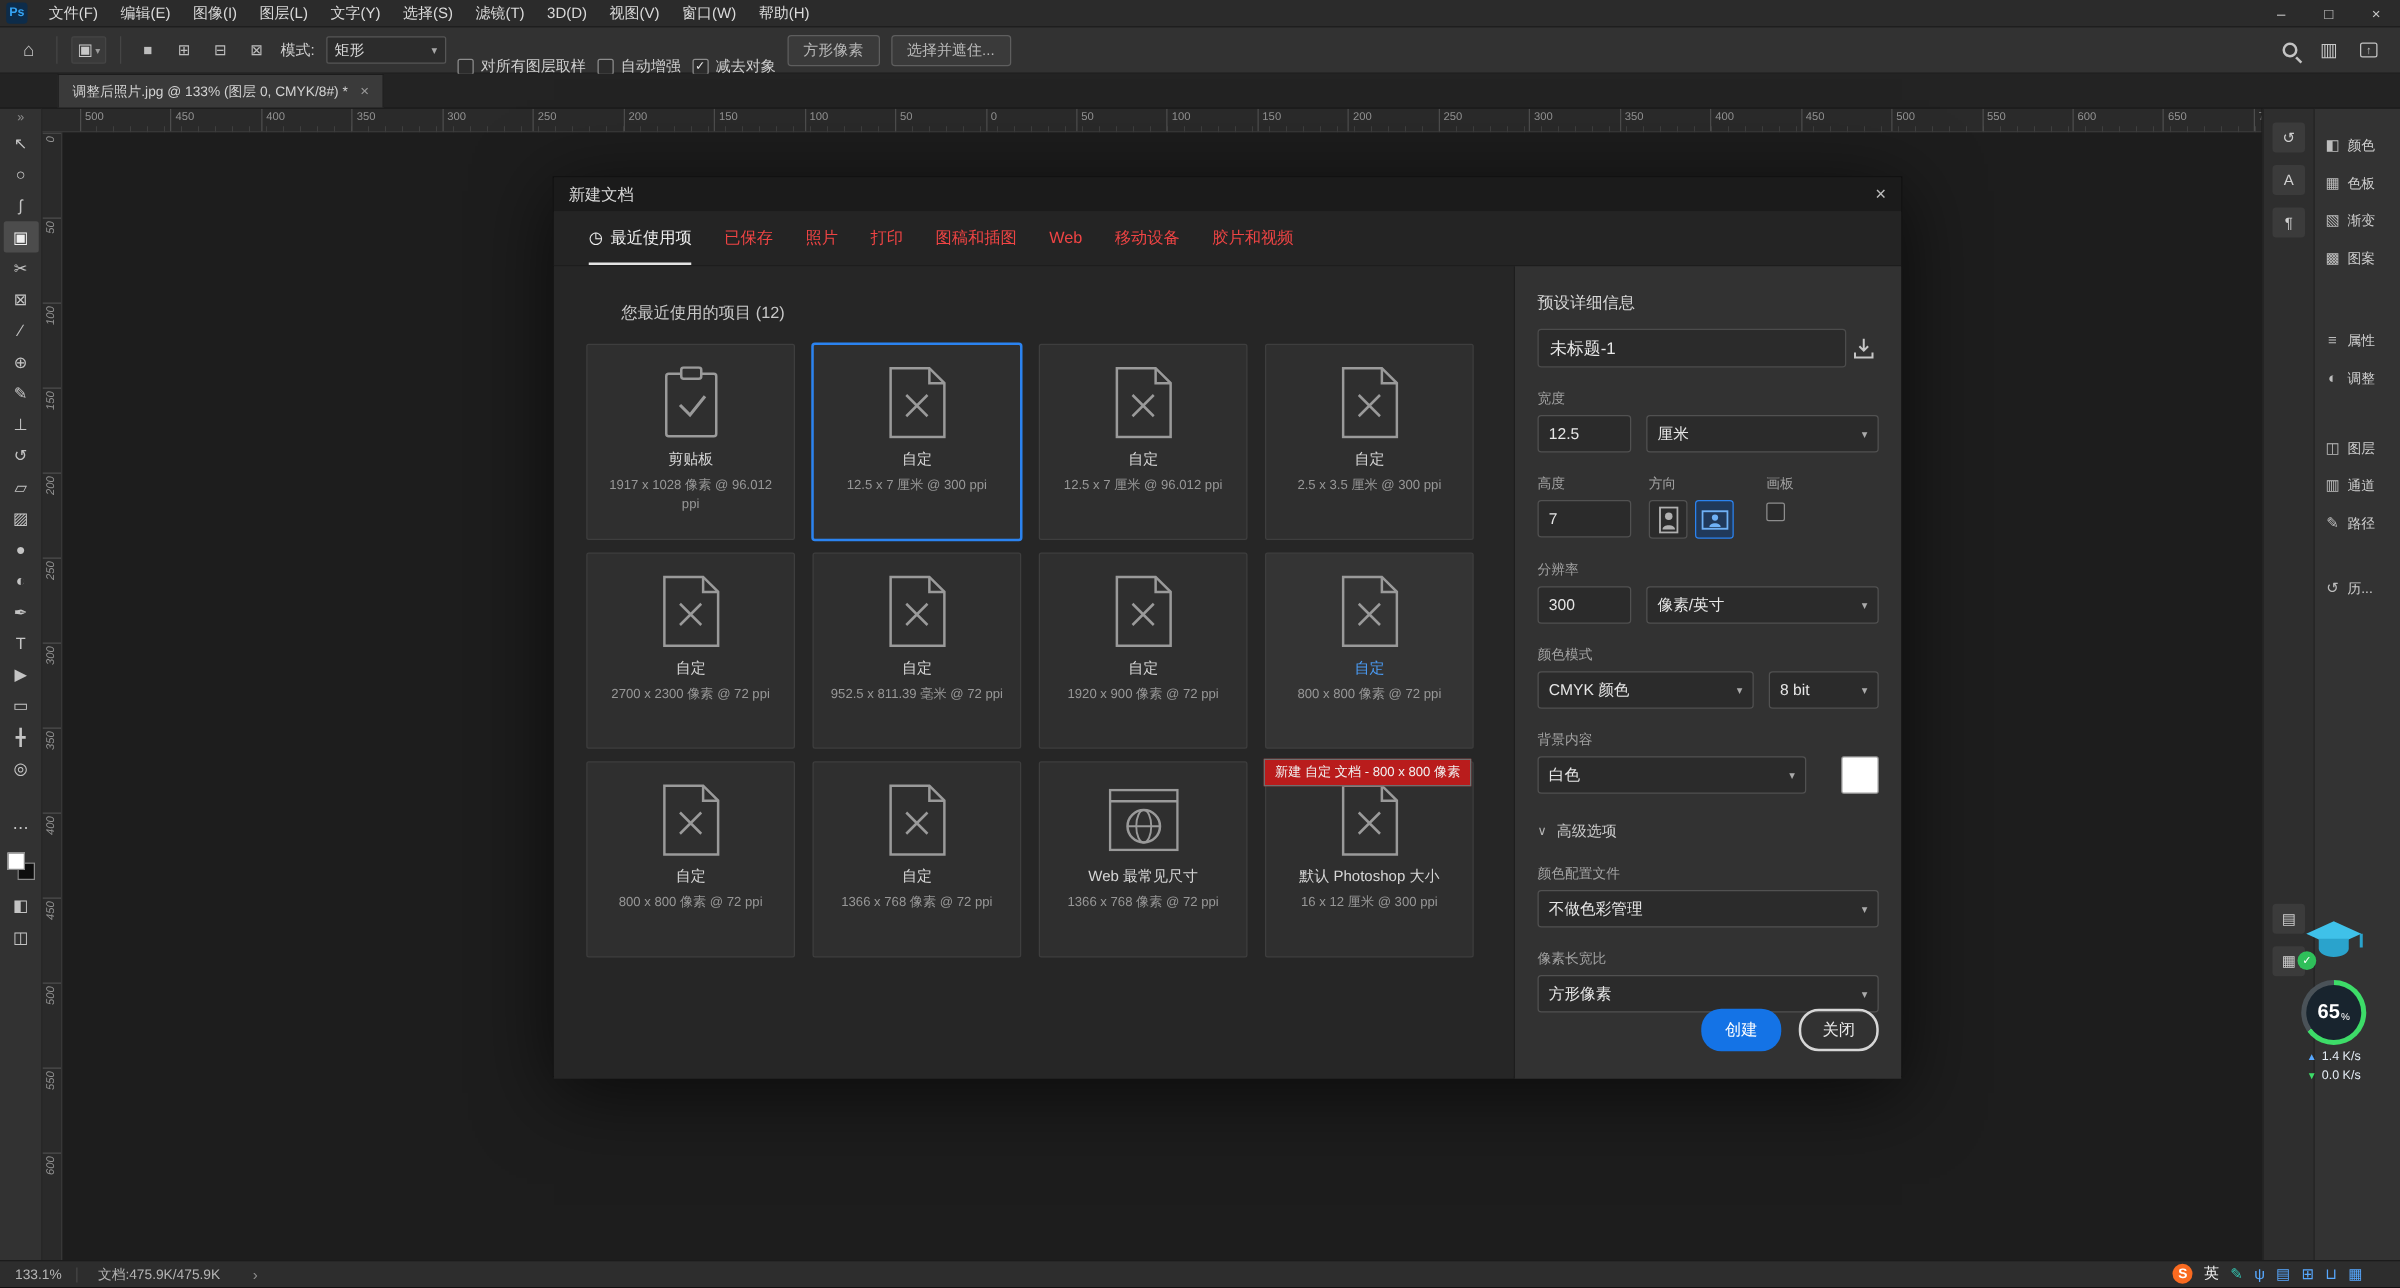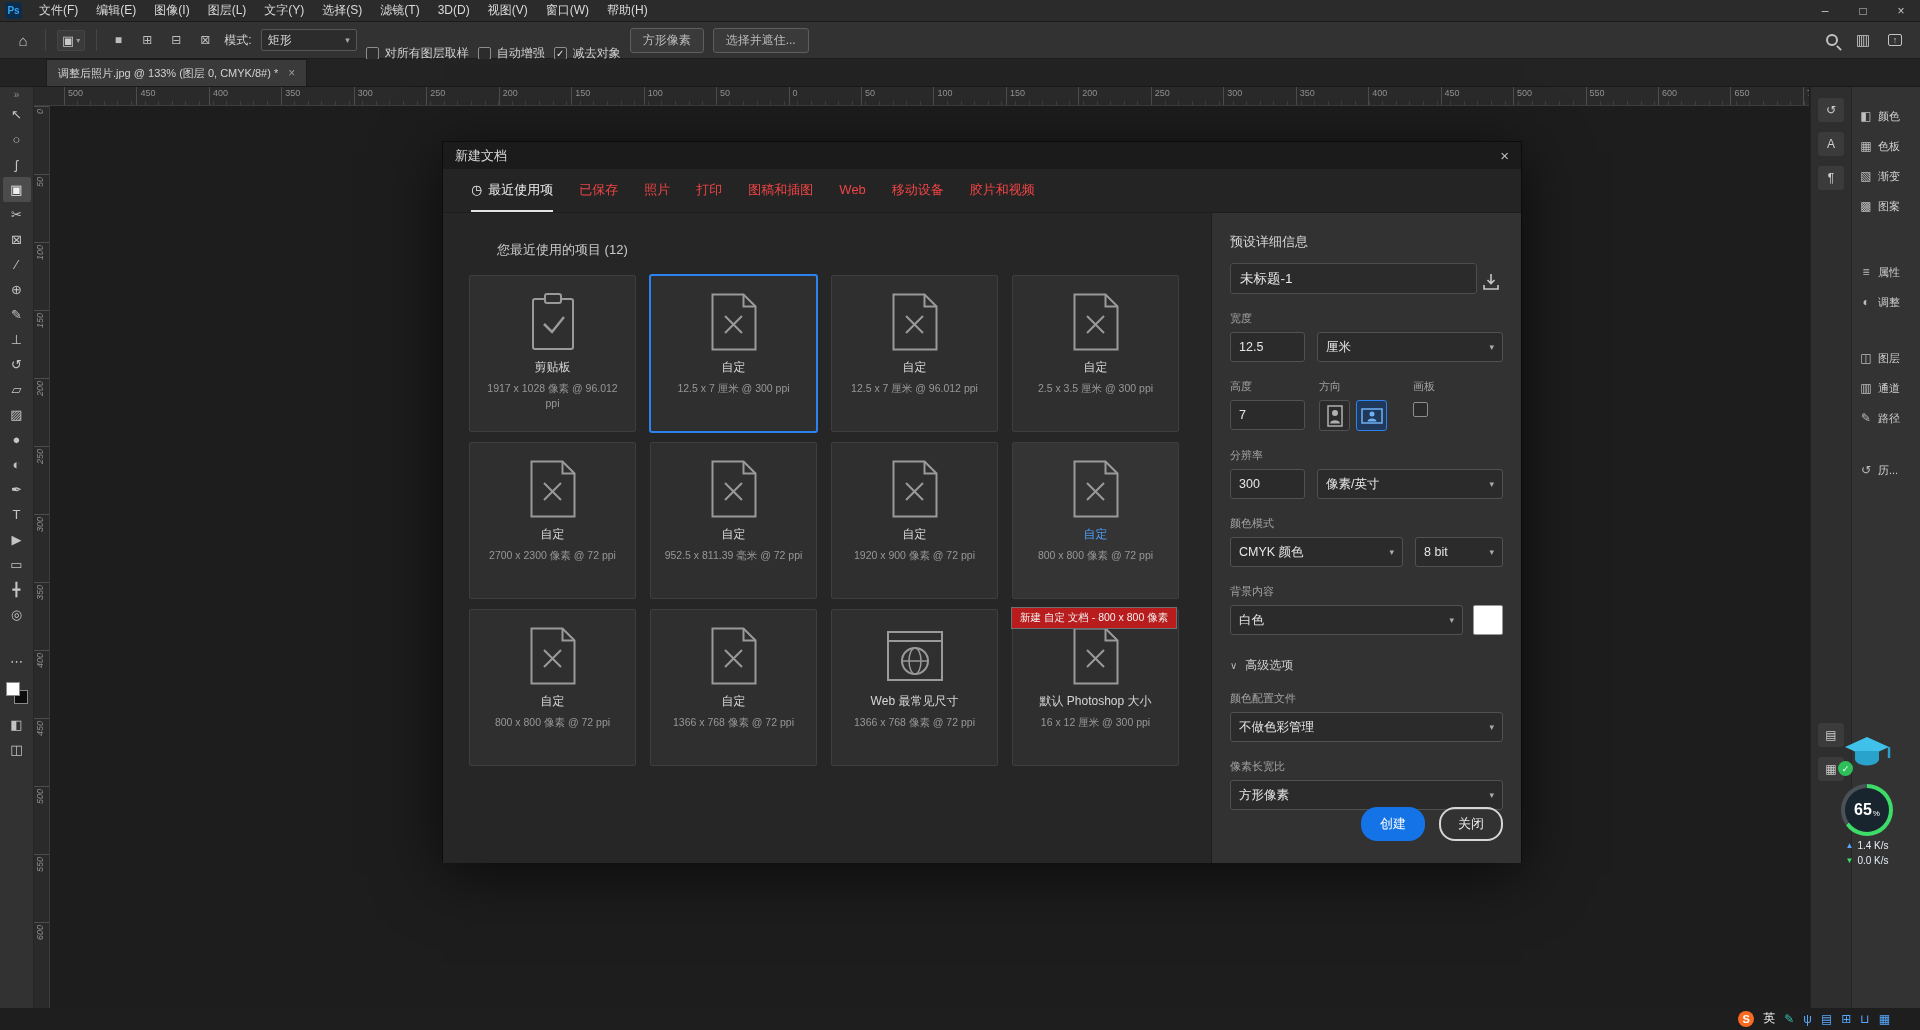--- a/index.html
+++ b/index.html
@@ -143,42 +143,42 @@
   .card.hovered .card-title{color:#4b9cf5;}
   .card-icon{height:62px;display:grid;place-items:center;}
   .card-title{font-size:12px;color:#d6d6d6;margin-top:6px;}
   .card-desc{font-size:10.5px;color:#979797;text-align:center;margin-top:5px;line-height:1.4;padding:0 10px;}
   .tooltip{position:absolute;left:568px;top:394px;background:#b91c1c;border:1px solid #6f6f6f;
            color:#f0f0f0;font-size:10.5px;padding:3px 8px;z-index:5;white-space:nowrap;}
   
   .dlg-right{width:310px;background:#323232;border-left:1px solid #1d1d1d;position:relative;
              padding:20px 18px 0;}
   .preset-header{font-size:13px;color:#d8d8d8;}
-  .name-row{margin-top:12px;display:flex;align-items:flex-end;gap:2px;}
+  .name-row{margin-top:12px;display:flex;align-items:center;gap:2px;}
   .name-field{flex:1;height:31px;border:1px solid #4c4c4c;border-radius:3px;background:#2b2b2b;
               display:flex;align-items:center;padding:0 9px;font-size:13.5px;color:#e9e9e9;}
   .save-btn{width:24px;height:24px;display:grid;place-items:center;}
   .f-label{font-size:11px;color:#a2a2a2;margin:17px 0 6px;}
   .field-row{display:flex;gap:12px;}
   .input{width:75px;height:30px;background:#2b2b2b;border:1px solid #515151;border-radius:3px;
          color:#e6e6e6;font-size:12.5px;display:flex;align-items:center;padding:0 8px;}
   .dd{flex:1;height:30px;background:#2b2b2b;border:1px solid #515151;border-radius:3px;color:#e6e6e6;
       font-size:12.5px;display:flex;align-items:center;justify-content:space-between;padding:0 8px;}
   .dd .chev{color:#ababab;font-size:9px;}
   .dd.w88{flex:0 0 88px;}
   .triple{display:flex;}
   .triple .col2{margin-left:14px;}
   .triple .col3{margin-left:26px;}
   .orient-group{display:flex;gap:6px;}
   .orient{width:31px;height:31px;border:1px solid #515151;border-radius:3px;background:#2b2b2b;
           display:grid;place-items:center;}
   .orient.selected{border-color:#2b83f0;background:#20395a;}
   .checkbox{display:block;width:15px;height:15px;border:1px solid #8d8d8d;border-radius:2px;
             background:#2b2b2b;margin-top:8px;}
-  .bg-row{display:flex;gap:10px;align-items:center;}
+  .bg-row{display:flex;gap:28px;align-items:center;}
   .color-swatch{width:30px;height:30px;background:#ffffff;border:1px solid #9a9a9a;border-radius:2px;}
   .advanced-row{margin-top:22px;display:flex;align-items:center;gap:8px;font-size:12px;color:#cbcbcb;}
   .advanced-row .adv-chev{font-size:10px;color:#b5b5b5;}
   .dlg-actions{position:absolute;right:18px;bottom:22px;display:flex;gap:14px;align-items:center;}
   .btn-primary{background:#1473e6;color:#fff;border-radius:16px;padding:8px 19px;font-size:13px;}
   .btn-secondary{border:2px solid #d6d6d6;color:#ececec;border-radius:16px;padding:6px 17px;font-size:13px;}
 </style>
 </head>
 <body>
 
@@ -565,20 +565,26 @@
         <span class="panel-label">路径</span>
       </div>
 
       <div class="panel-tab gap-sm">
         <span class="panel-glyph">↺</span>
         <span class="panel-label">历...</span>
       </div>
 
   </div>
 
+  <div id="statusbar">
+    <span id="status-zoom">133.1%</span>
+    <span class="status-sep"></span>
+    <span id="status-doc">文档:475.9K/475.9K</span>
+    <span id="status-chev">›</span>
+  </div>
 
   <div id="ime">
     <span class="ime-logo">S</span>
     <span class="ime-lang">英</span>
 
       <span class="ime-icon" style="color: rgb(53, 195, 176);">✎</span>
 
       <span class="ime-icon" style="color: rgb(87, 168, 255);">ψ</span>
 
       <span class="ime-icon" style="color: rgb(87, 168, 255);">▤</span>

